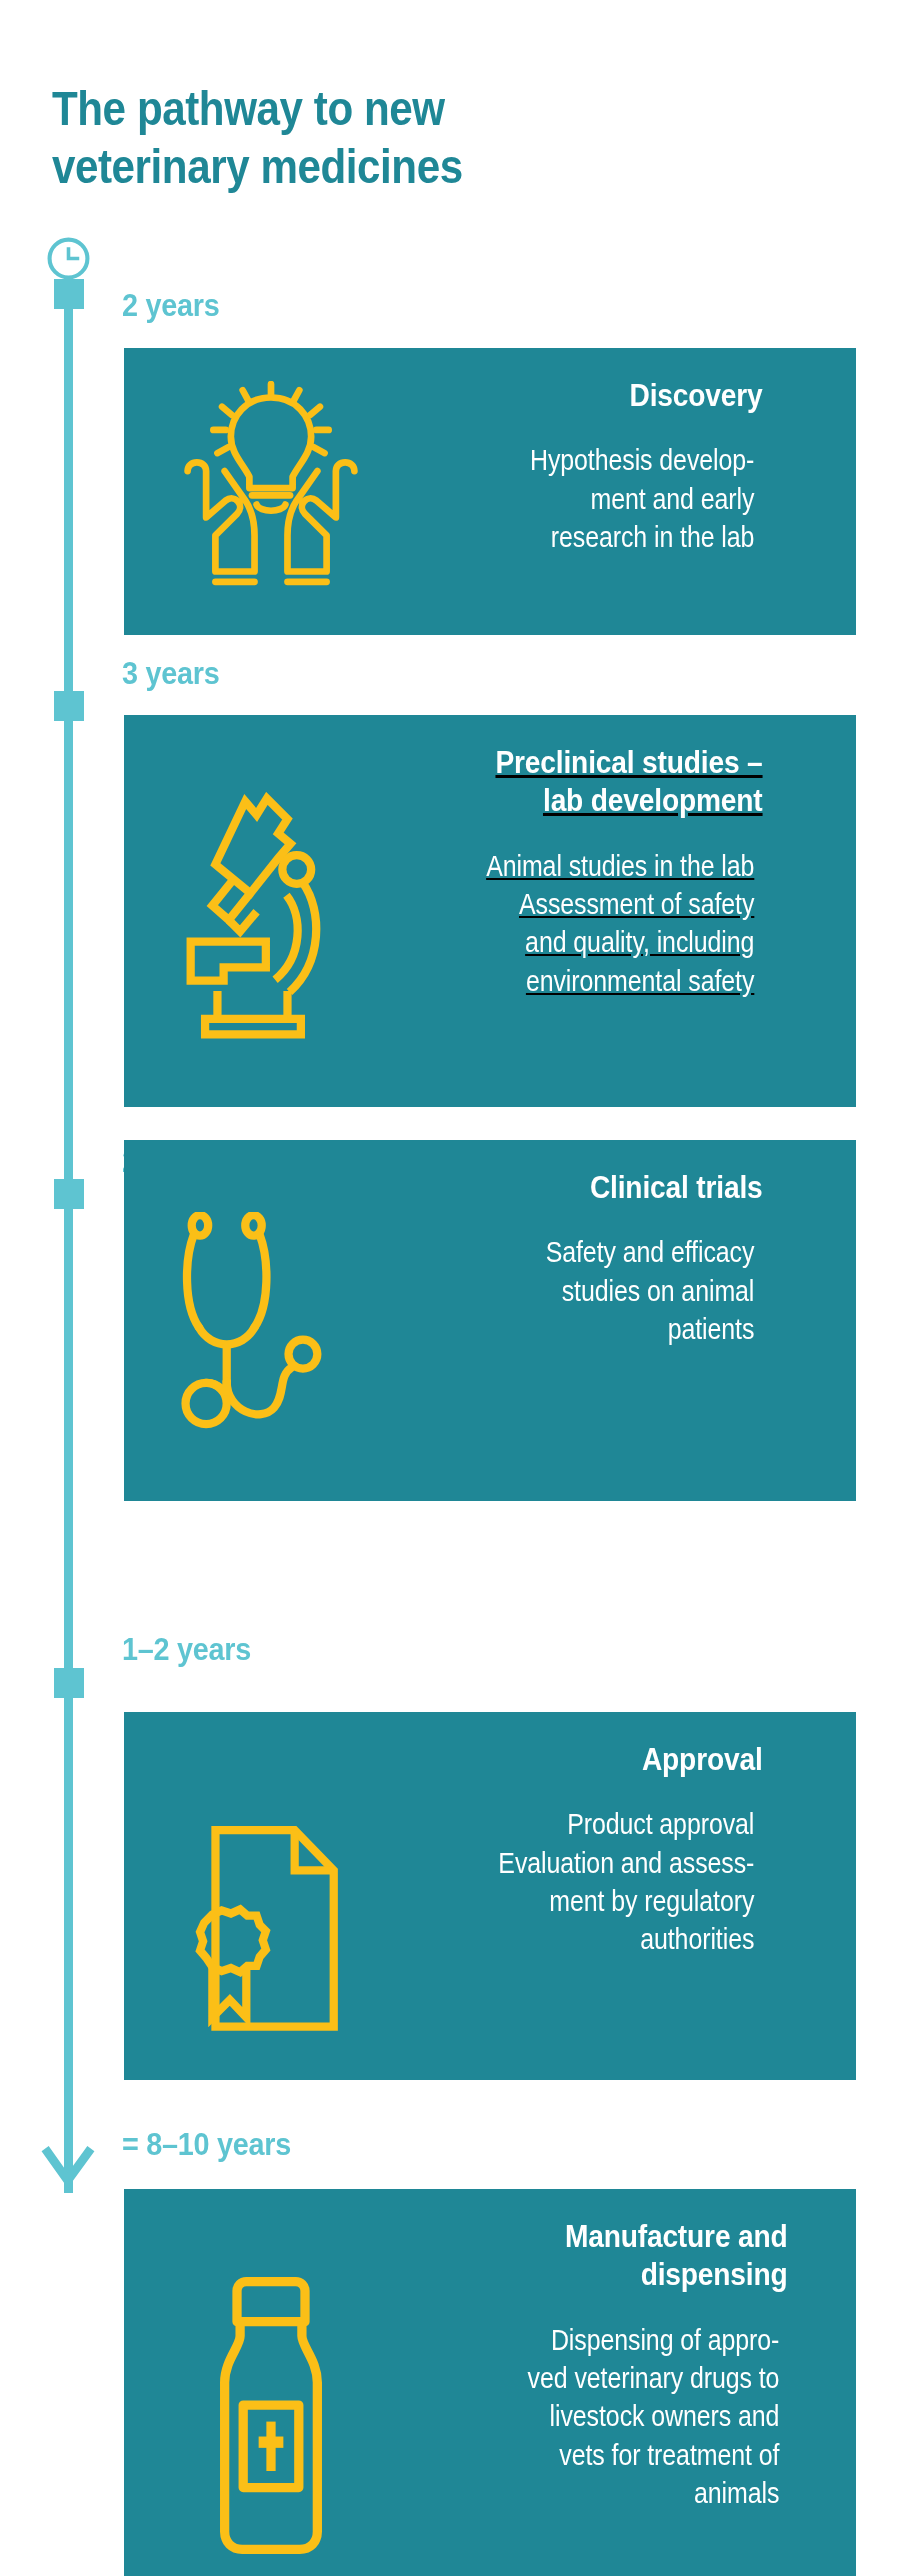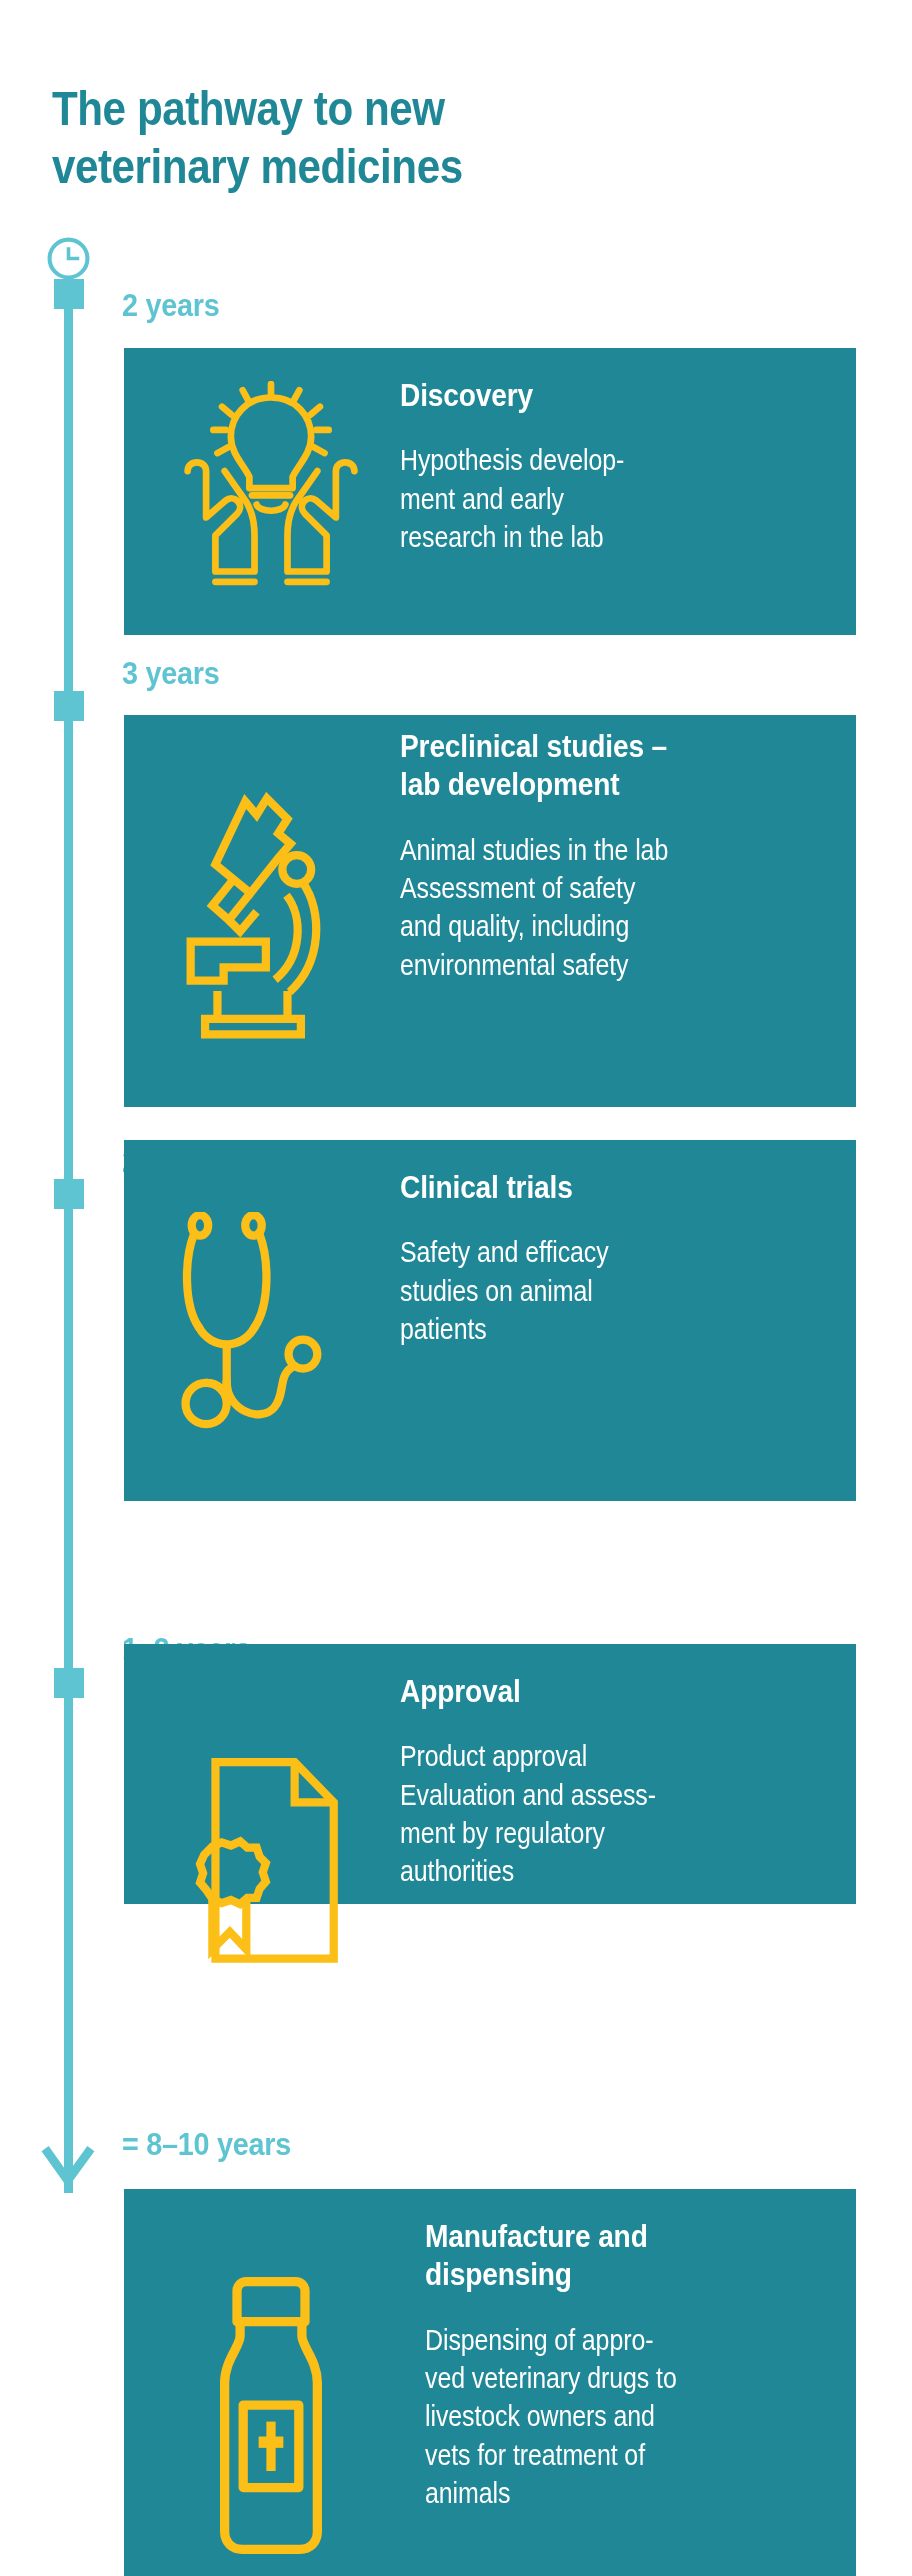--- a/index.html
+++ b/index.html
@@ -102,20 +102,21 @@
     align-items: flex-start;
     justify-content: center;
   }
   .card-icon svg {
     display: block;
   }
   .card-body {
     position: absolute;
     left: 276px;
     width: 412px;
+    text-align: right;
   }
   .card-heading {
     color: #ffffff;
     font-weight: bold;
     font-size: 32px;
     line-height: 1.2;
     letter-spacing: -0.2px;
     transform: scaleX(0.88);
     transform-origin: left top;
     white-space: pre-line;
@@ -222,21 +223,21 @@
           <path d="M230 200 C262 240 262 320 208 364"></path>
 
           <path d="M44 290 L190 290 L190 340 L108 340 L108 366 L44 366 Z"></path>
 
           <path d="M96 386 L96 440 L72 440 L72 470 L258 470 L258 440 L232 440 L232 386"></path>
           <path d="M96 440 L232 440"></path>
         </g>
       </svg>
     </div>
 
-    <div class="card-body" style="top:12px;">
+    <div class="card-body" style="top:28px;text-decoration:underline;">
       <h2 class="card-heading">Preclinical studies –
 lab development</h2>
       <p class="card-text">Animal studies in the lab
 Assessment of safety
 and quality, including
 environmental safety</p>
     </div>
   </div>
 </section>
 
@@ -273,21 +274,21 @@
       <p class="card-text">Safety and efficacy
 studies on animal
 patients</p>
     </div>
   </div>
 </section>
 
 <section class="step">
   <div class="step-duration" style="top:1633px;">1–2 years</div>
 
-  <div class="card" style="top:1644px; height:260px;padding-left:32px;">
+  <div class="card" style="top:1712px; height:368px;padding-left:32px;">
 
     <div class="card-icon" style="top:111px; height:206px;">
       <svg viewBox="0 0 400 420" width="206" height="216">
         <g fill="none" stroke="#fbbf17" stroke-width="16" stroke-linecap="butt" stroke-linejoin="miter">
 
           <path d="M92 14 L246 14 L322 92 L322 396 L92 396 Z"></path>
           <path d="M246 14 L246 92 L322 92"></path>
 
           <path d="M86 178 L104 170 L122 176 L140 168 L154 180 L172 180 L178 198 L190 210 L184 228 L190 246 L178 260 L172 278 L154 278 L140 290 L122 282 L104 288 L86 280 L74 262 L62 248 L68 230 L62 212 L70 194 Z"></path>
 

